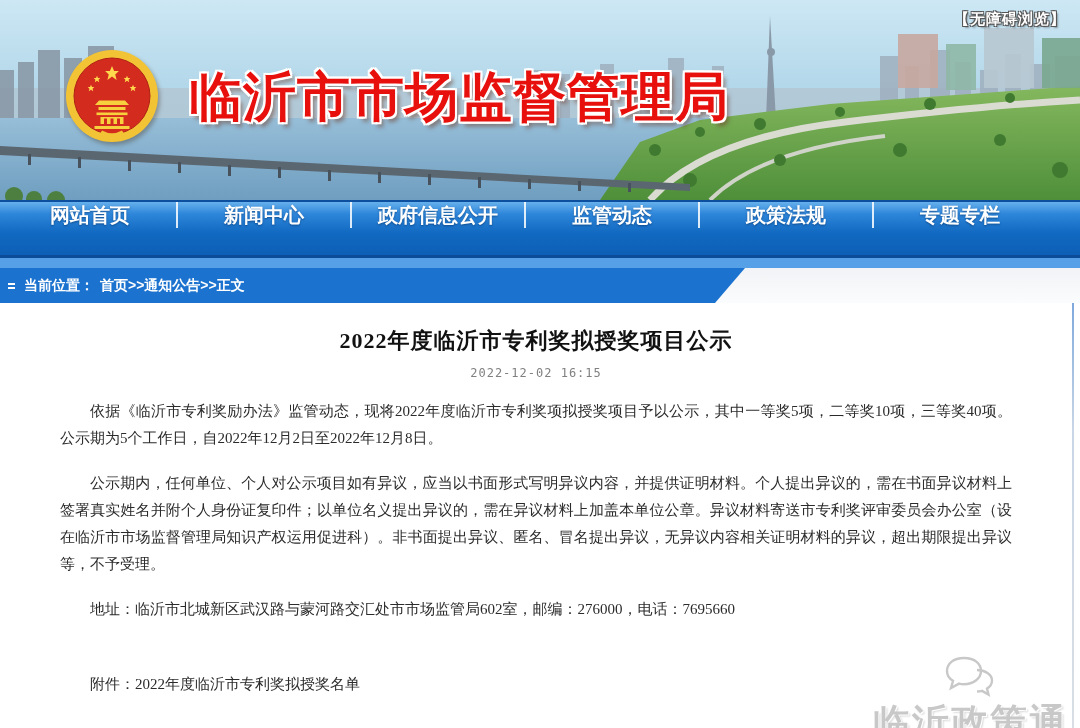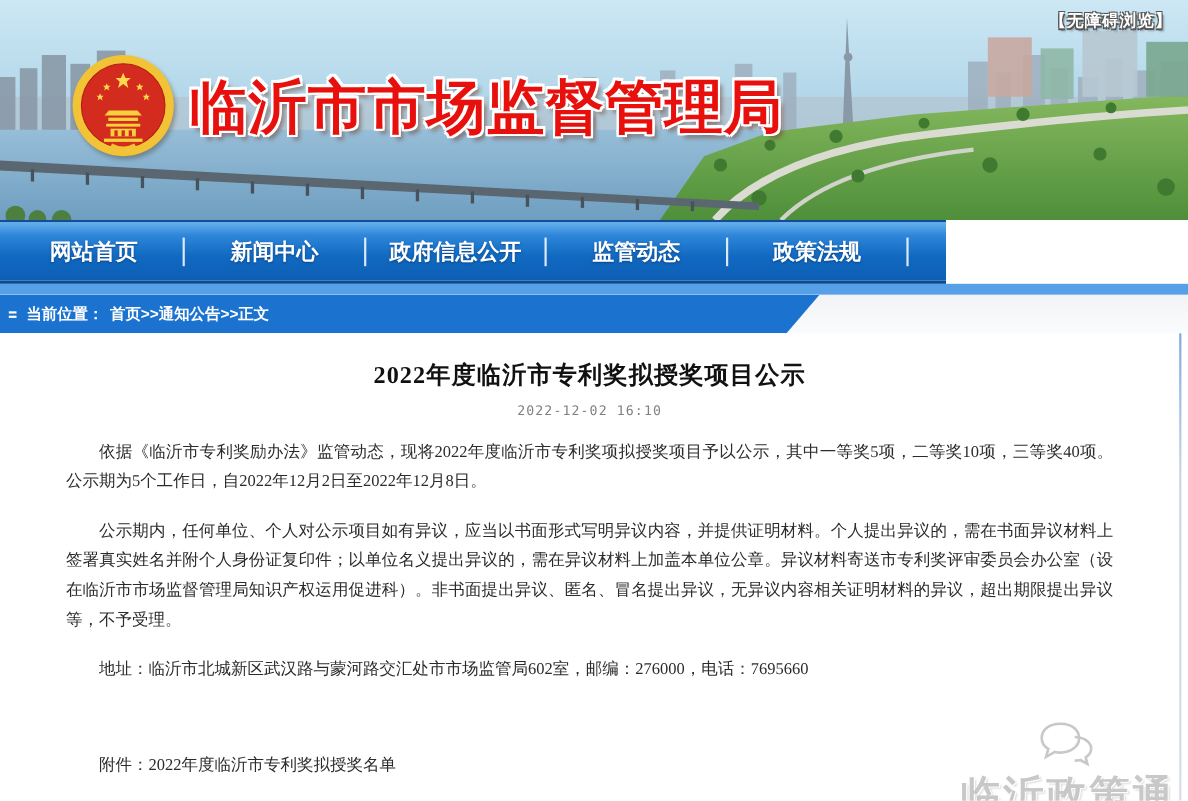--- a/index.html
+++ b/index.html
@@ -8,28 +8,28 @@
   .page { position:relative; width:1080px; height:728px; background:#fff; }
 
   
   .banner { position:relative; width:1080px; height:200px; overflow:hidden; }
   .banner-art { position:absolute; left:0; top:0; width:100%; height:100%; display:block; }
   .a11y { position:absolute; top:10px; right:14px; color:#fff; font-size:15px; font-weight:bold;
           letter-spacing:1px; cursor:pointer;
           text-shadow:-1px -1px 0 #555,1px -1px 0 #555,-1px 1px 0 #555,1px 1px 0 #555,2px 2px 2px rgba(0,0,0,.35); }
   .brand { position:absolute; left:62px; top:48px; display:flex; align-items:center; }
   .emblem { width:100px; height:100px; flex:0 0 auto; filter:drop-shadow(2px 3px 2px rgba(60,40,20,.35)); }
-  .site-name { margin-left:10px; font-size:53px; font-weight:900; color:#e8100c; letter-spacing:1px;
+  .site-name { margin-left:27px; font-size:53px; font-weight:900; color:#e8100c; letter-spacing:1px;
                white-space:nowrap;
                text-shadow:-2px -2px 0 #fff,2px -2px 0 #fff,-2px 2px 0 #fff,2px 2px 0 #fff,
                            0 -2px 0 #fff,0 2px 0 #fff,-2px 0 0 #fff,2px 0 0 #fff,
                            4px 5px 4px rgba(110,60,40,.55); }
 
   
-  .nav { position:relative; width:860px; height:58px; display:flex; align-items:center;
+  .nav { position:relative; width:1080px; height:58px; display:flex; 
          padding:0 34px 0 4px;
          background:linear-gradient(180deg,#66b0ec 0%,#2f87db 22%,#1169c1 58%,#0d5fb5 100%);
          border-top:2px solid #0b4f9e; border-bottom:3px solid #0a4c98; }
   .nav a { flex:1 1 0; text-align:center; color:#fff; font-size:20px; font-weight:bold;
            text-decoration:none; cursor:pointer; white-space:nowrap;
            text-shadow:0 1px 2px rgba(0,40,90,.55); }
   .nav .sep { width:2px; height:26px; background:rgba(255,255,255,.85); flex:0 0 auto; }
 
   .strip { width:1080px; height:10px; background:#55a0e6; }
 
@@ -44,21 +44,21 @@
   .crumb-path { font-size:14px; font-weight:bold; cursor:pointer; }
 
   
   .article { position:relative; width:1072px; padding-top:23px;
              font-family:"Liberation Serif","DejaVu Serif",serif; color:#222; }
   .article h1 { text-align:center; font-size:22px; font-weight:bold; color:#111; letter-spacing:1px; }
   .pub-date { text-align:center; font-size:12px; color:#808080; margin-top:10px;
               font-family:"DejaVu Sans Mono",monospace; letter-spacing:1px; }
   .article p { margin:18px 60px 0 60px; font-size:15px; line-height:27px; text-indent:2em;
                color:#2b2b2b; text-align:justify; }
-  .article p.attach { margin-top:60px; cursor:pointer; }
+  .article p.attach { margin-top:48px; cursor:pointer; }
 
   
   .watermark { position:absolute; right:12px; top:652px; display:flex; align-items:center;
                opacity:.85; pointer-events:none;flex-direction:column; }
   .watermark svg { width:52px; height:46px; margin-right:2px; }
   .watermark span { font-size:37px; font-weight:bold; color:#bfbfbf; letter-spacing:2px;
                     text-shadow:1px 1px 0 #fff,2px 2px 2px rgba(0,0,0,.18); }
 
   .right-line { position:absolute; left:1072px; top:303px; bottom:0; width:2px;
                 background:linear-gradient(180deg,#7fa9dc,#c9d6e6 30%,#d9dee5); }
@@ -204,38 +204,39 @@
     <a>网站首页</a>
     <span class="sep"></span>
     <a>新闻中心</a>
     <span class="sep"></span>
     <a>政府信息公开</a>
     <span class="sep"></span>
     <a>监管动态</a>
     <span class="sep"></span>
     <a>政策法规</a>
     <span class="sep"></span>
+    <a>专题专栏</a>
   </nav>
 
   <div class="strip"></div>
 
   <div class="breadcrumb-bar">
     <div class="crumb-blue">
       <span class="loc-icon">
           <i></i>
           <i></i>
         </span>
       <span class="crumb-label">当前位置：</span>
       <span class="crumb-path">首页&gt;&gt;通知公告&gt;&gt;正文</span>
     </div>
   </div>
 
   <main class="article">
     <h1>2022年度临沂市专利奖拟授奖项目公示</h1>
-    <div class="pub-date">2022-12-02 16:10</div>
+    <div class="pub-date">2022-12-02 16:15</div>
     <p>依据《临沂市专利奖励办法》监管动态，现将2022年度临沂市专利奖项拟授奖项目予以公示，其中一等奖5项，二等奖10项，三等奖40项。公示期为5个工作日，自2022年12月2日至2022年12月8日。</p>
     <p>公示期内，任何单位、个人对公示项目如有异议，应当以书面形式写明异议内容，并提供证明材料。个人提出异议的，需在书面异议材料上签署真实姓名并附个人身份证复印件；以单位名义提出异议的，需在异议材料上加盖本单位公章。异议材料寄送市专利奖评审委员会办公室（设在临沂市市场监督管理局知识产权运用促进科）。非书面提出异议、匿名、冒名提出异议，无异议内容相关证明材料的异议，超出期限提出异议等，不予受理。</p>
     <p>地址：临沂市北城新区武汉路与蒙河路交汇处市市场监管局602室，邮编：276000，电话：7695660</p>
     <p class="attach">附件：2022年度临沂市专利奖拟授奖名单</p>
 
   </main>
 
   <div class="watermark">
     <svg viewBox="0 0 52 46" aria-hidden="true">
       <g fill="none" stroke="#bfbfbf" stroke-width="2.4">

